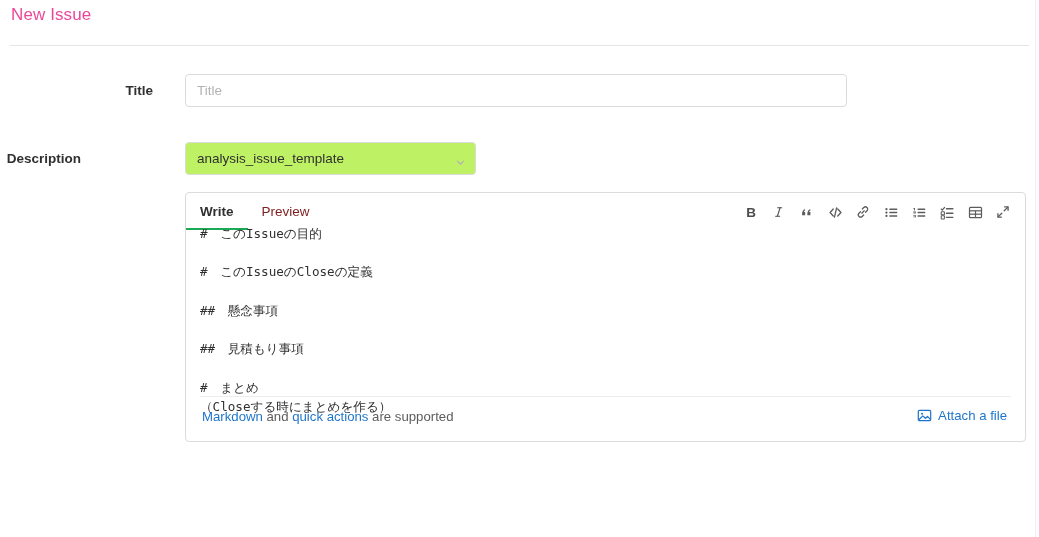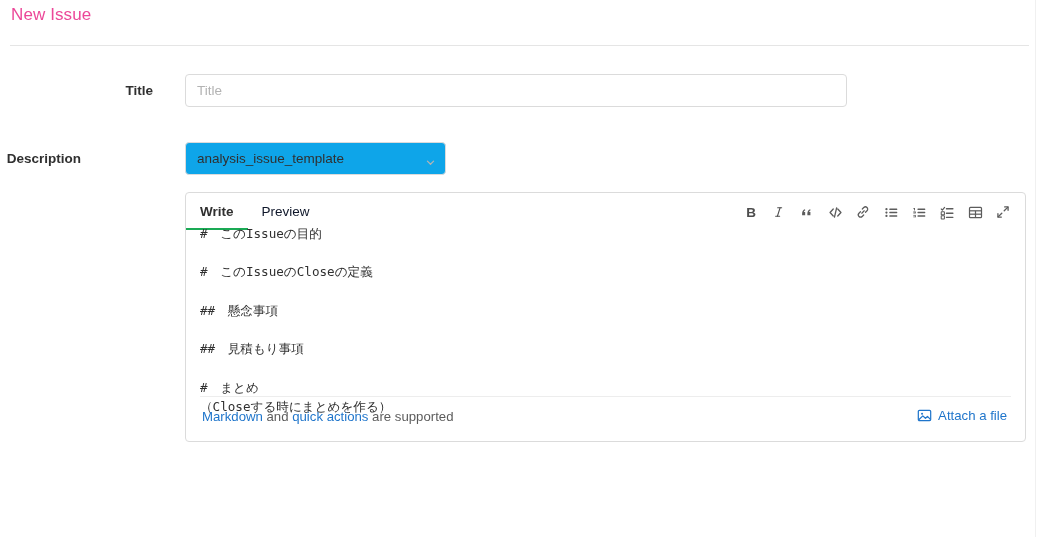--- a/index.html
+++ b/index.html
@@ -76,26 +76,26 @@
   }
   .title-input::placeholder { color: #b3b3b3; }
 
   
   #row-description { top: 142px; width: 1039px; height: 34px; }
   #row-description .field-label { left: -64px; top: 9px; }
   .template-select {
     position: absolute;
     left: 185px;
     top: 0;
-    width: 261px;
+    width: 291px;
     height: 33px;
     box-sizing: border-box;
     border: 1px solid #dbdbdb;
     border-radius: 4px;
-    background: #0ea5e9;
+    background: #bef264;
     cursor: pointer;
   }
   .template-select .value {
     position: absolute;
     left: 11px;
     top: 8px;
     font-size: 13.5px;
     color: #303030;
   }
   .template-select .chevron {
@@ -127,21 +127,21 @@
   .md-tabs {
     position: absolute;
     left: 0;
     top: 0;
     display: flex;
   }
   .md-tab {
     position: relative;
     padding: 11px 14px 10px 14px;
     font-size: 13.5px;
-    color: #0f172a;
+    color: #7f1d1d;
     cursor: pointer;
     background: transparent;
     border: none;
     font-family: "Liberation Sans", sans-serif;
   }
   .md-tab.active {
     color: #303030;
     font-weight: bold;
   }
   .md-tab.active::after {

